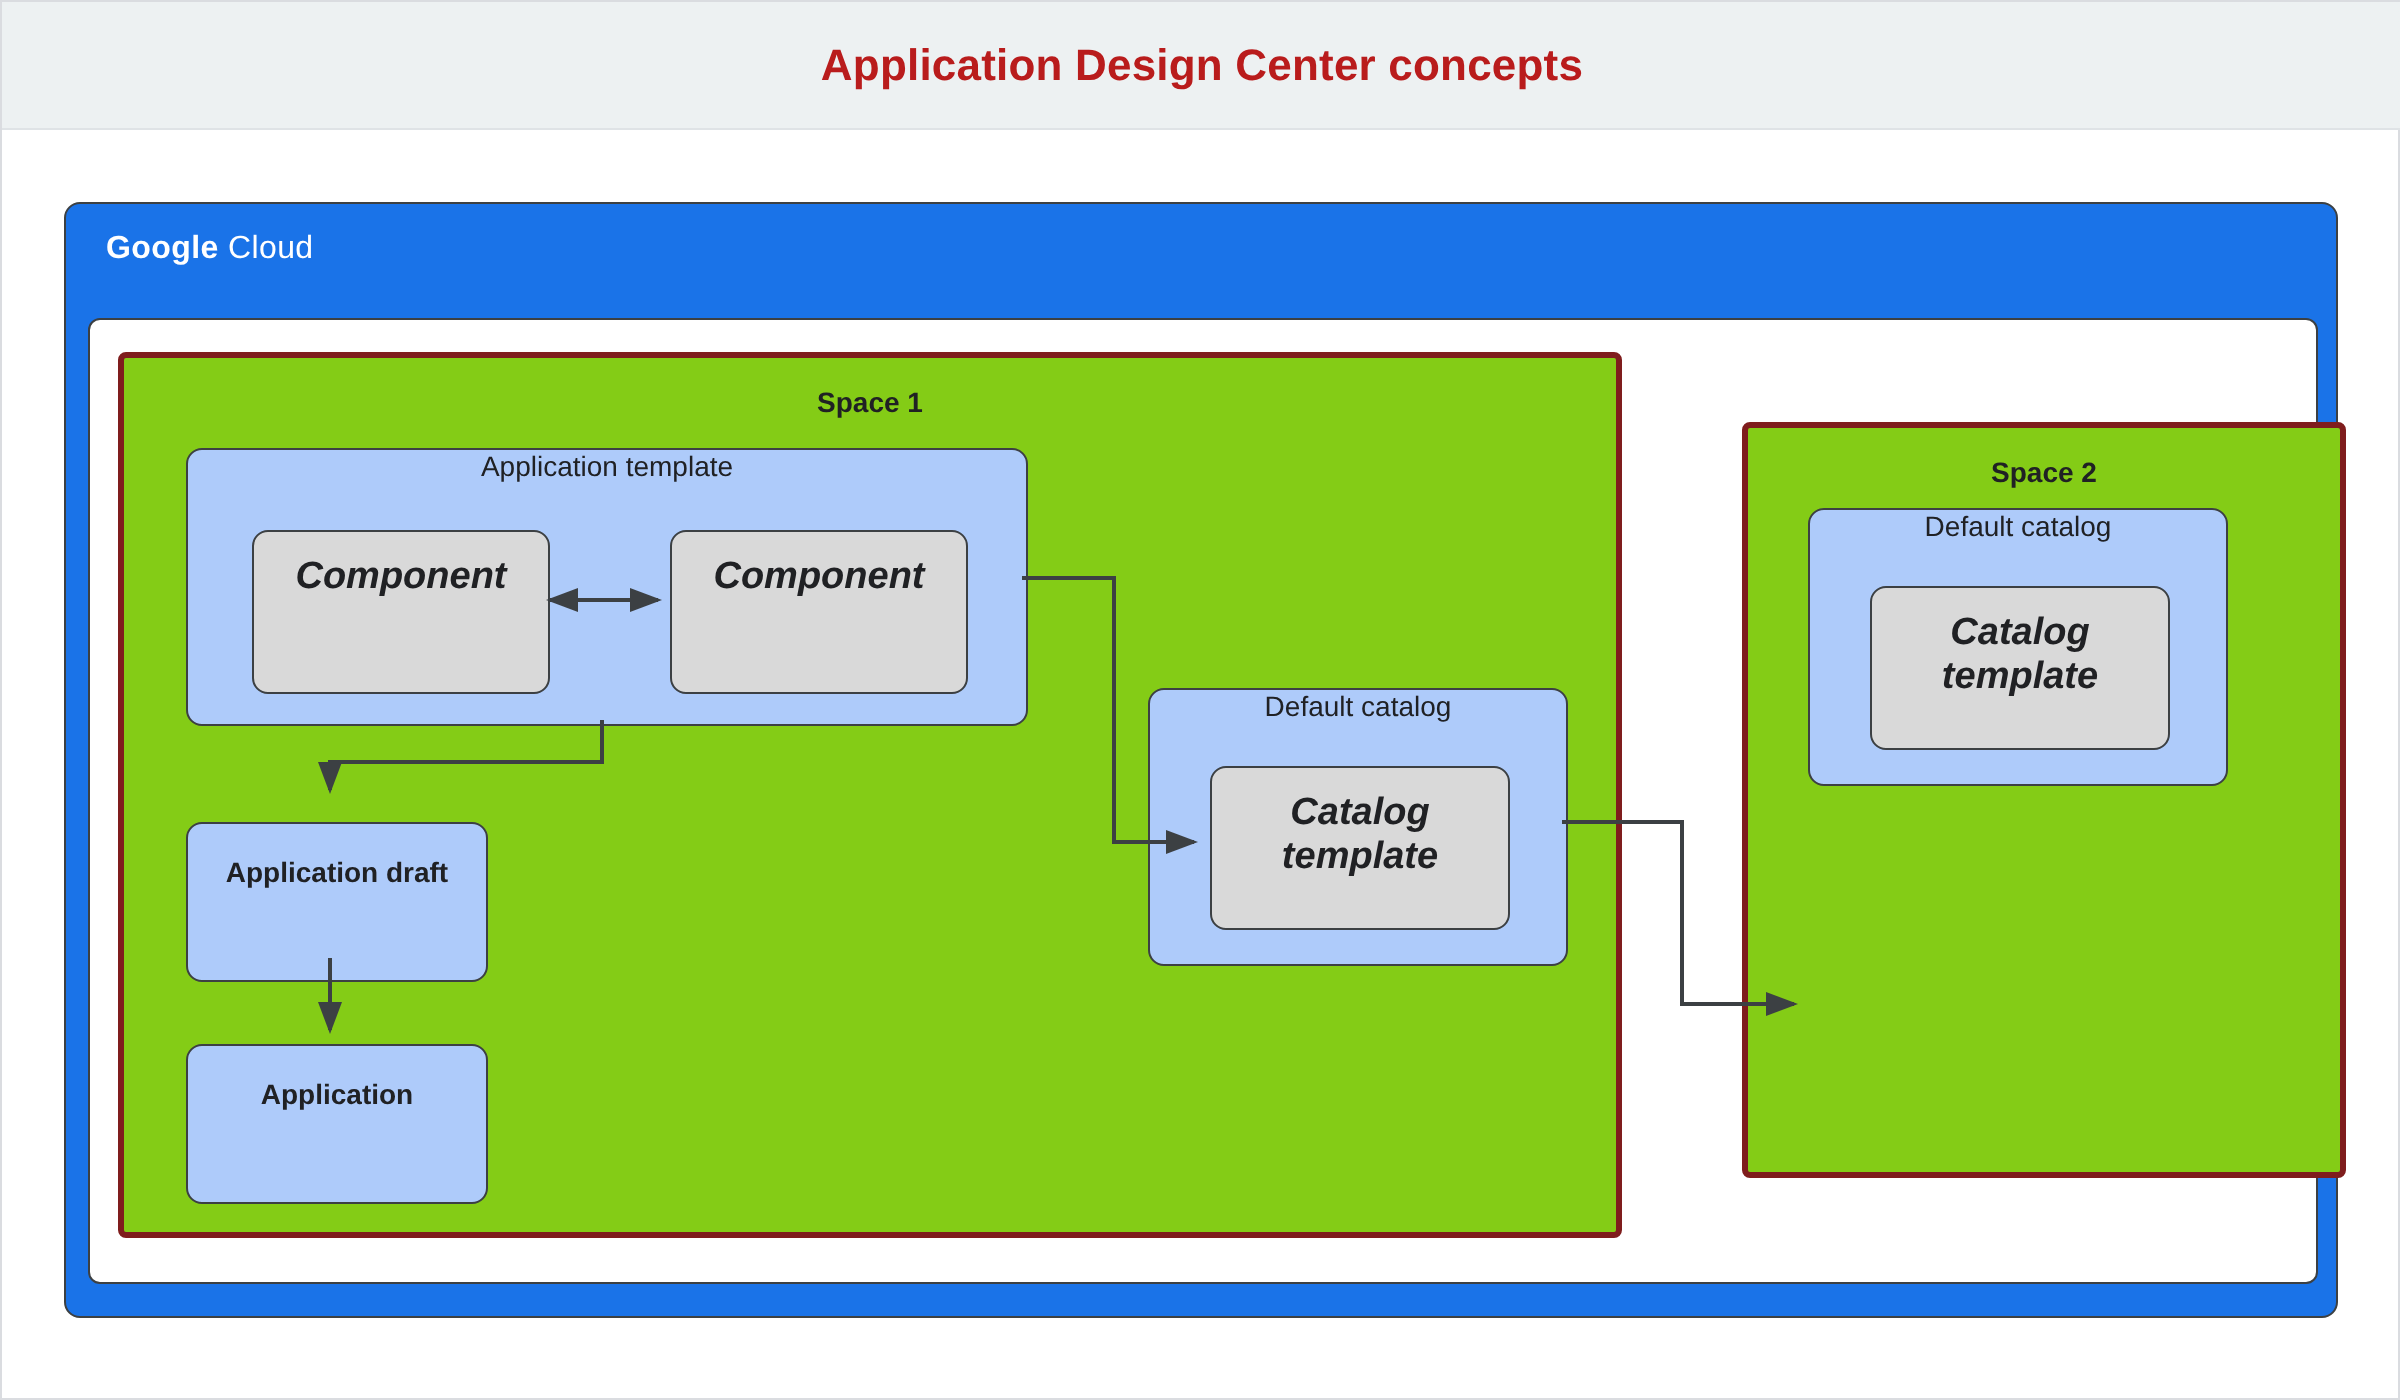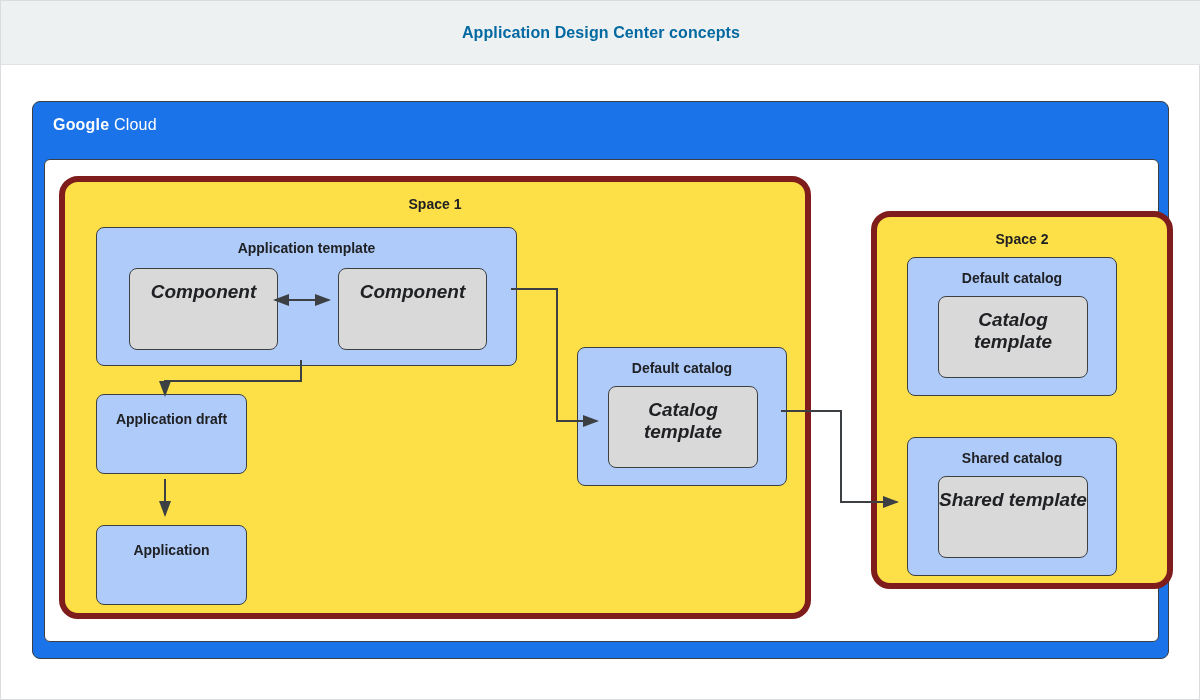--- a/index.html
+++ b/index.html
@@ -33,23 +33,23 @@
     width: 1200px;
     height: 64px;
     background: #edf1f2;
     border-bottom: 1px solid #dfe3e6;
     box-sizing: border-box;
     display: flex;
     align-items: center;
     justify-content: center;
   }
   #header-title {
-    font-size: 16px;
-    font-weight: bold;
-    color: #0369a1;
+    font-size: 22px;
+    font-weight: bold;
+    color: #b91c1c;
     letter-spacing: 0.1px;
   }
 
   
   #gcloud-box {
     position: absolute;
     left: 31px; top: 100px;
     width: 1137px;
     height: 558px;
     background: #1a73e8;
@@ -75,23 +75,23 @@
     height: 483px;
     background: #ffffff;
     border: 1px solid #3c4043;
     border-radius: 6px;
     box-sizing: border-box;
   }
 
   
   .space-box {
     position: absolute;
-    background: #fde047;
-    border: 6px solid #7f1d1d;
-    border-radius: 19px;
+    background: #84cc16;
+    border: 3px solid #7f1d1d;
+    border-radius: 4px;
     box-sizing: border-box;
   }
   .space-label {
     position: absolute;
     top: 14px;
     left: 0; right: 0;
     text-align: center;
     font-size: 14px;
     font-weight: bold;
     color: #202124;
@@ -102,25 +102,25 @@
   
   .blue-box {
     position: absolute;
     background: #aecbfa;
     border: 1px solid #3c4043;
     border-radius: 8px;
     box-sizing: border-box;
   }
   .blue-title {
     position: absolute;
-    top: 12px;
+    top: 0;
     left: 0; right: 0;
     text-align: center;
     font-size: 14px;
-    font-weight: bold;
+    font-weight: normal;
     color: #202124;
   }
   .blue-label-left {
     position: absolute;
     top: 16px;
     left: 0; right: 0;
     text-align: center;
     font-size: 14px;
     font-weight: bold;
     color: #202124;
@@ -198,21 +198,21 @@
 
       <div id="component-1" class="gray-box">
         <div class="gray-title">Component</div>
       </div>
 
       <div id="component-2" class="gray-box">
         <div class="gray-title">Component</div>
       </div>
     </div>
 
-    <div id="app-draft" class="blue-box" style="left:31px; top:212px;">
+    <div id="app-draft" class="blue-box" style="left:31px; top:232px;">
       <div class="blue-label-left">Application draft</div>
     </div>
 
     <div id="application" class="blue-box" style="left:31px; top:343px;padding-left:40px;">
       <div class="blue-label-left">Application</div>
     </div>
 
     <div id="default-catalog-1" class="blue-box" style="left:512px; top:165px;">
       <div class="blue-title">Default catalog</div>
       <div id="catalog-template-1" class="gray-box">
@@ -224,26 +224,20 @@
   <div id="space2" class="space-box">
     <div class="space-label">Space 2</div>
 
     <div id="default-catalog-2" class="blue-box" style="left:30px; top:40px;">
       <div class="blue-title">Default catalog</div>
       <div id="catalog-template-2" class="gray-box">
         <div class="gray-title">Catalog template</div>
       </div>
     </div>
 
-    <div id="shared-catalog" class="blue-box" style="left:30px; top:220px;">
-      <div class="blue-title">Shared catalog</div>
-      <div id="shared-template" class="gray-box">
-        <div class="gray-title">Shared template</div>
-      </div>
-    </div>
   </div>
 
   <svg id="connectors" viewBox="0 0 1200 700">
     <defs>
       <marker id="arrowhead" markerWidth="8" markerHeight="8" refX="7" refY="3" orient="auto" markerUnits="strokeWidth">
         <path d="M0,0 L8,3 L0,6 z" fill="#3c4043"></path>
       </marker>
       <marker id="arrowhead-start" markerWidth="8" markerHeight="8" refX="1" refY="3" orient="auto" markerUnits="strokeWidth">
         <path d="M8,0 L0,3 L8,6 z" fill="#3c4043"></path>
       </marker>

